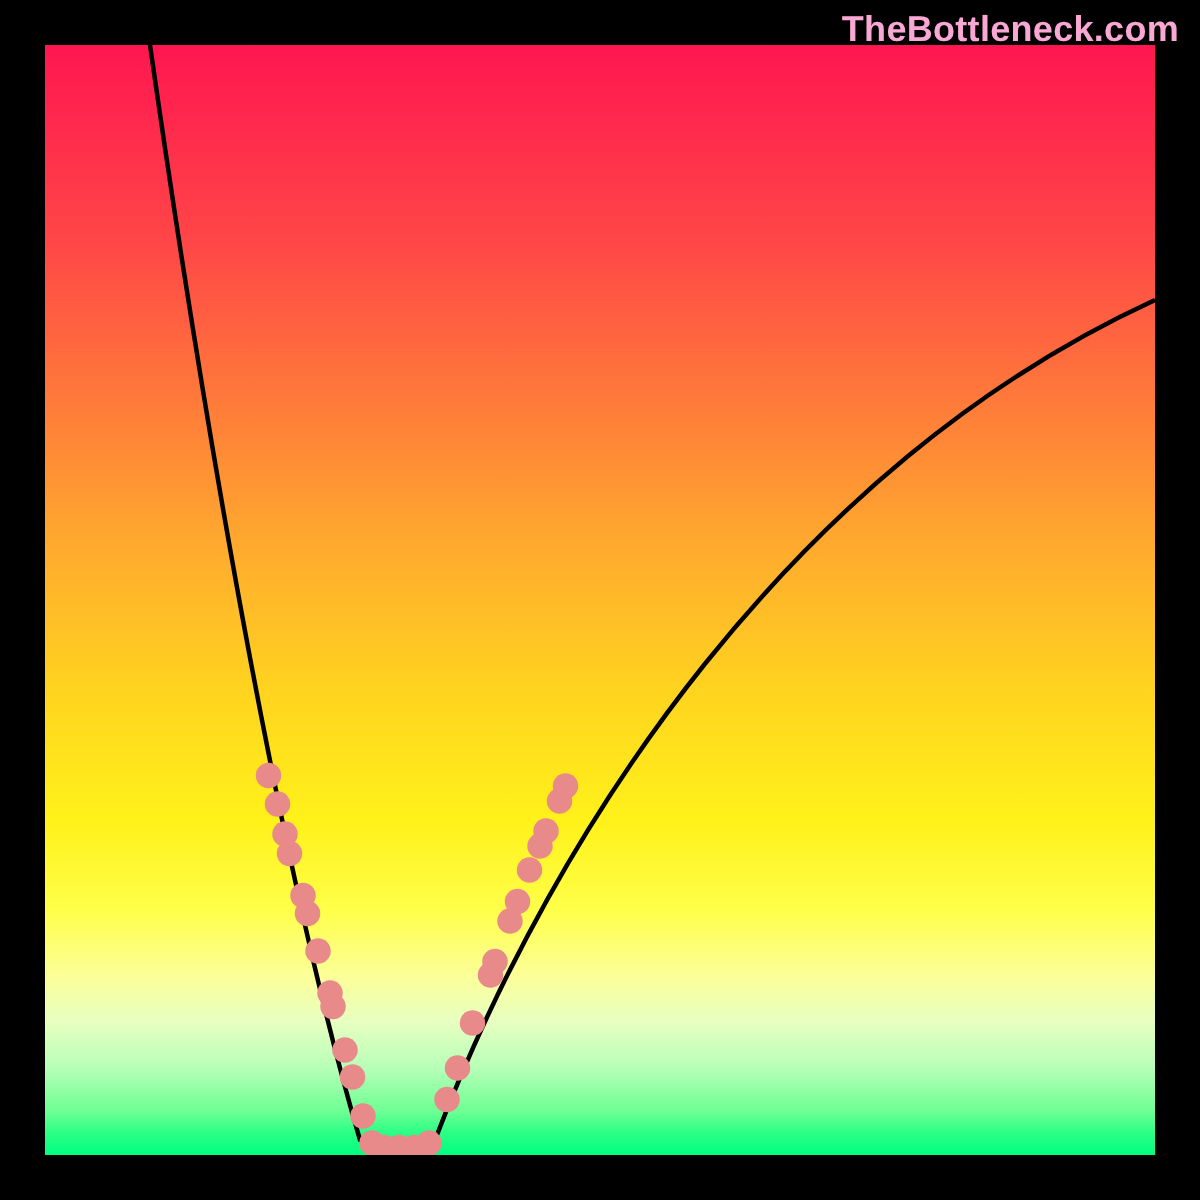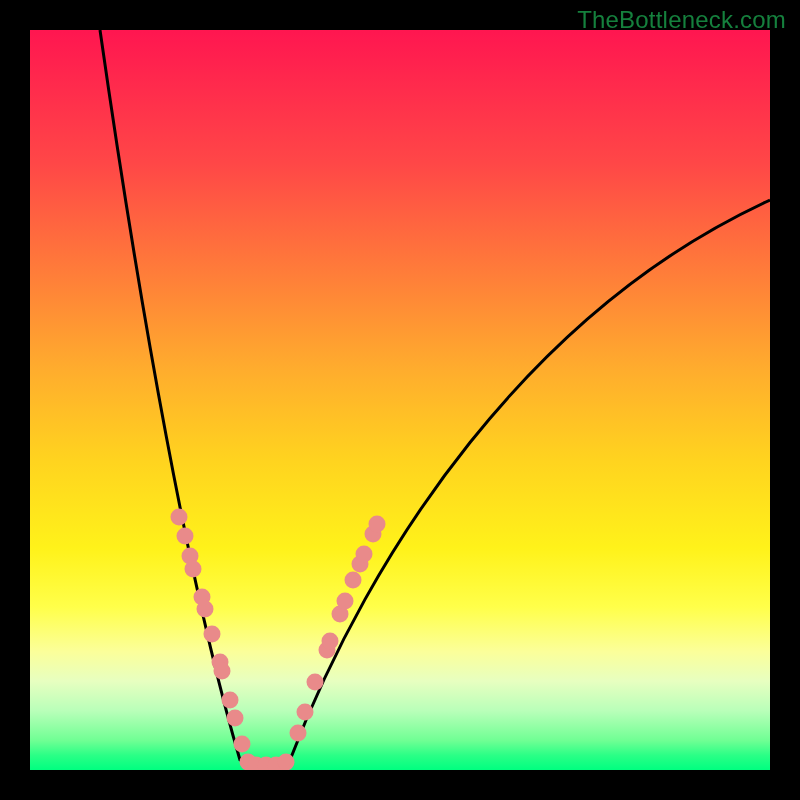--- a/index.html
+++ b/index.html
@@ -39,22 +39,22 @@
       #70ff94 96%,
       #2bff86 98%,
       #00ff80 100%
     );
   }
   .watermark {
     position: absolute;
     top: 6px;
     right: 14px;
     font-size: 24px;
-    font-weight: 400;
-    color: #15803d;
+    font-weight: 700;
+    color: #f9a8d4;
     letter-spacing: 0.2px;
   }
   svg {
     position: absolute;
     left: 0;
     top: 0;
   }
 </style>
 </head>
 <body>

